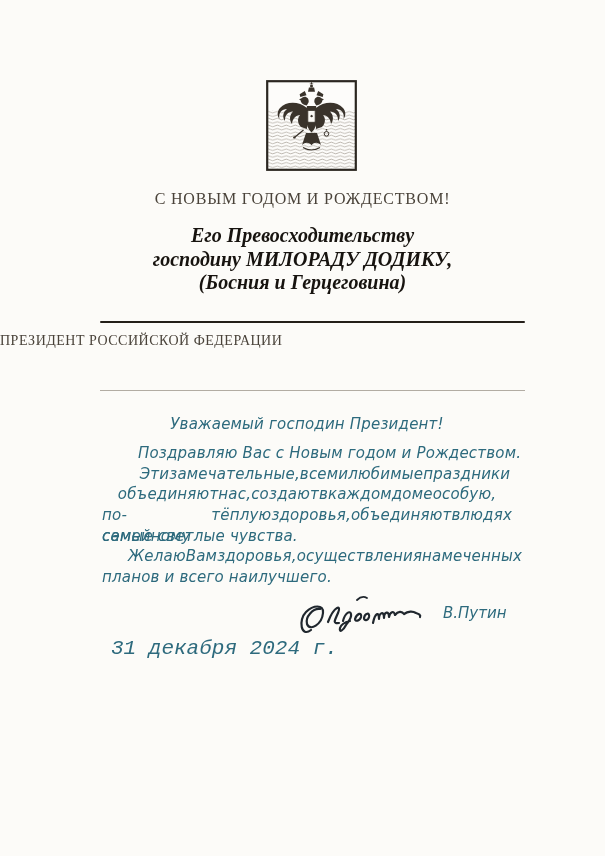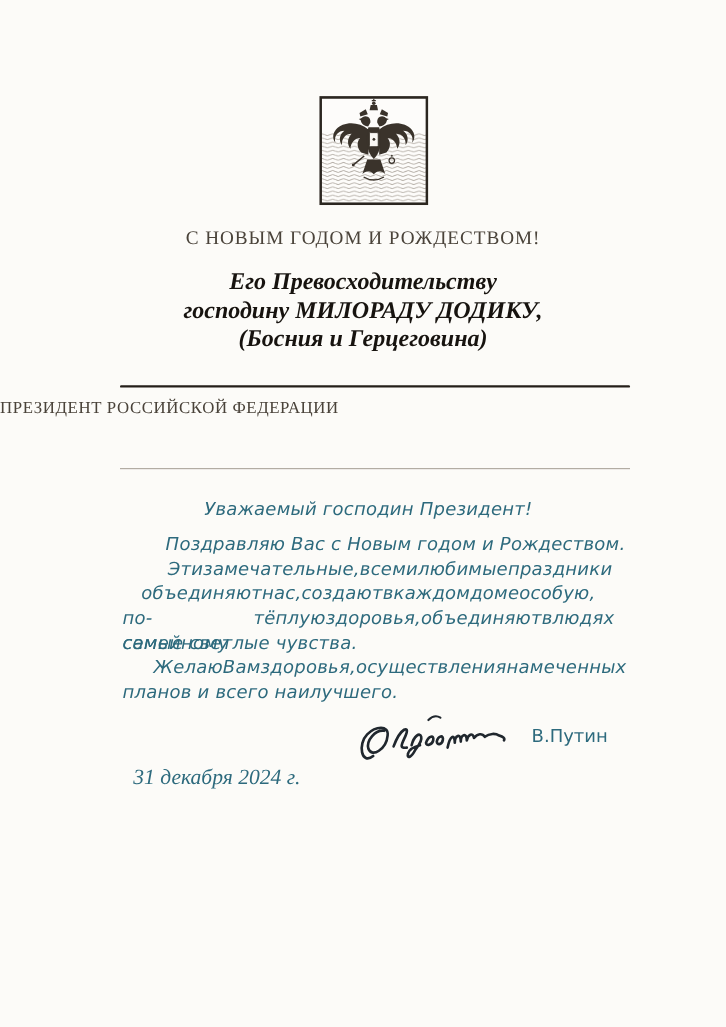--- a/index.html
+++ b/index.html
@@ -55,28 +55,28 @@
     text-align:center;line-height:22px;margin:0 0 8px 0;
     white-space:nowrap;
   }
   .body-line{height:20.65px;line-height:20.65px;white-space:nowrap;}
   .body-line.justify{display:flex;justify-content:center;white-space:normal;}
   .body-line.indent{padding-left:36px;}
   
   .signature-scrawl{position:absolute;left:297px;top:584px;width:142px;height:60px;}
   .signature-name{
     position:absolute;left:443px;top:604px;
-    font-family:"DejaVu Sans", sans-serif;
+    font-family:"DejaVu Sans", sans-serif;font-style:italic;
     font-size:15px;color:var(--script-ink,#2d6a7d);
     white-space:nowrap;
   }
   .letter-date{
     position:absolute;left:111px;top:637px;
-    font-family:Liberation Serif, serif;font-style:italic;
-    font-size:18px;color:var(--script-ink,#2d6a7d);
+    font-family:Liberation Mono, monospace;font-style:italic;
+    font-size:21px;color:var(--script-ink,#2d6a7d);
     white-space:nowrap;
   }
 </style>
 </head>
 <body>
 
 <div class="page">
 
   <div class="emblem">
     <svg viewBox="0 0 91 91" width="91" height="91" aria-hidden="true">

